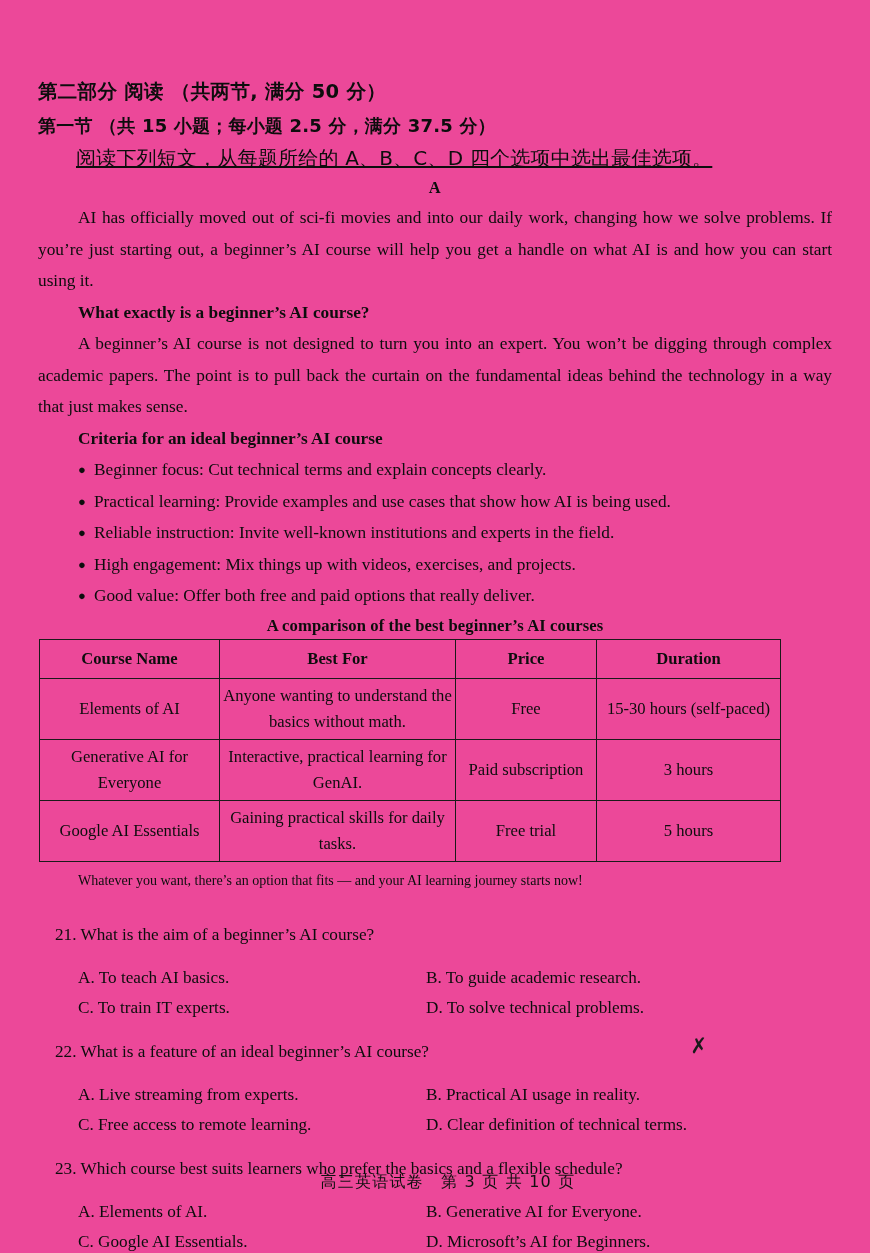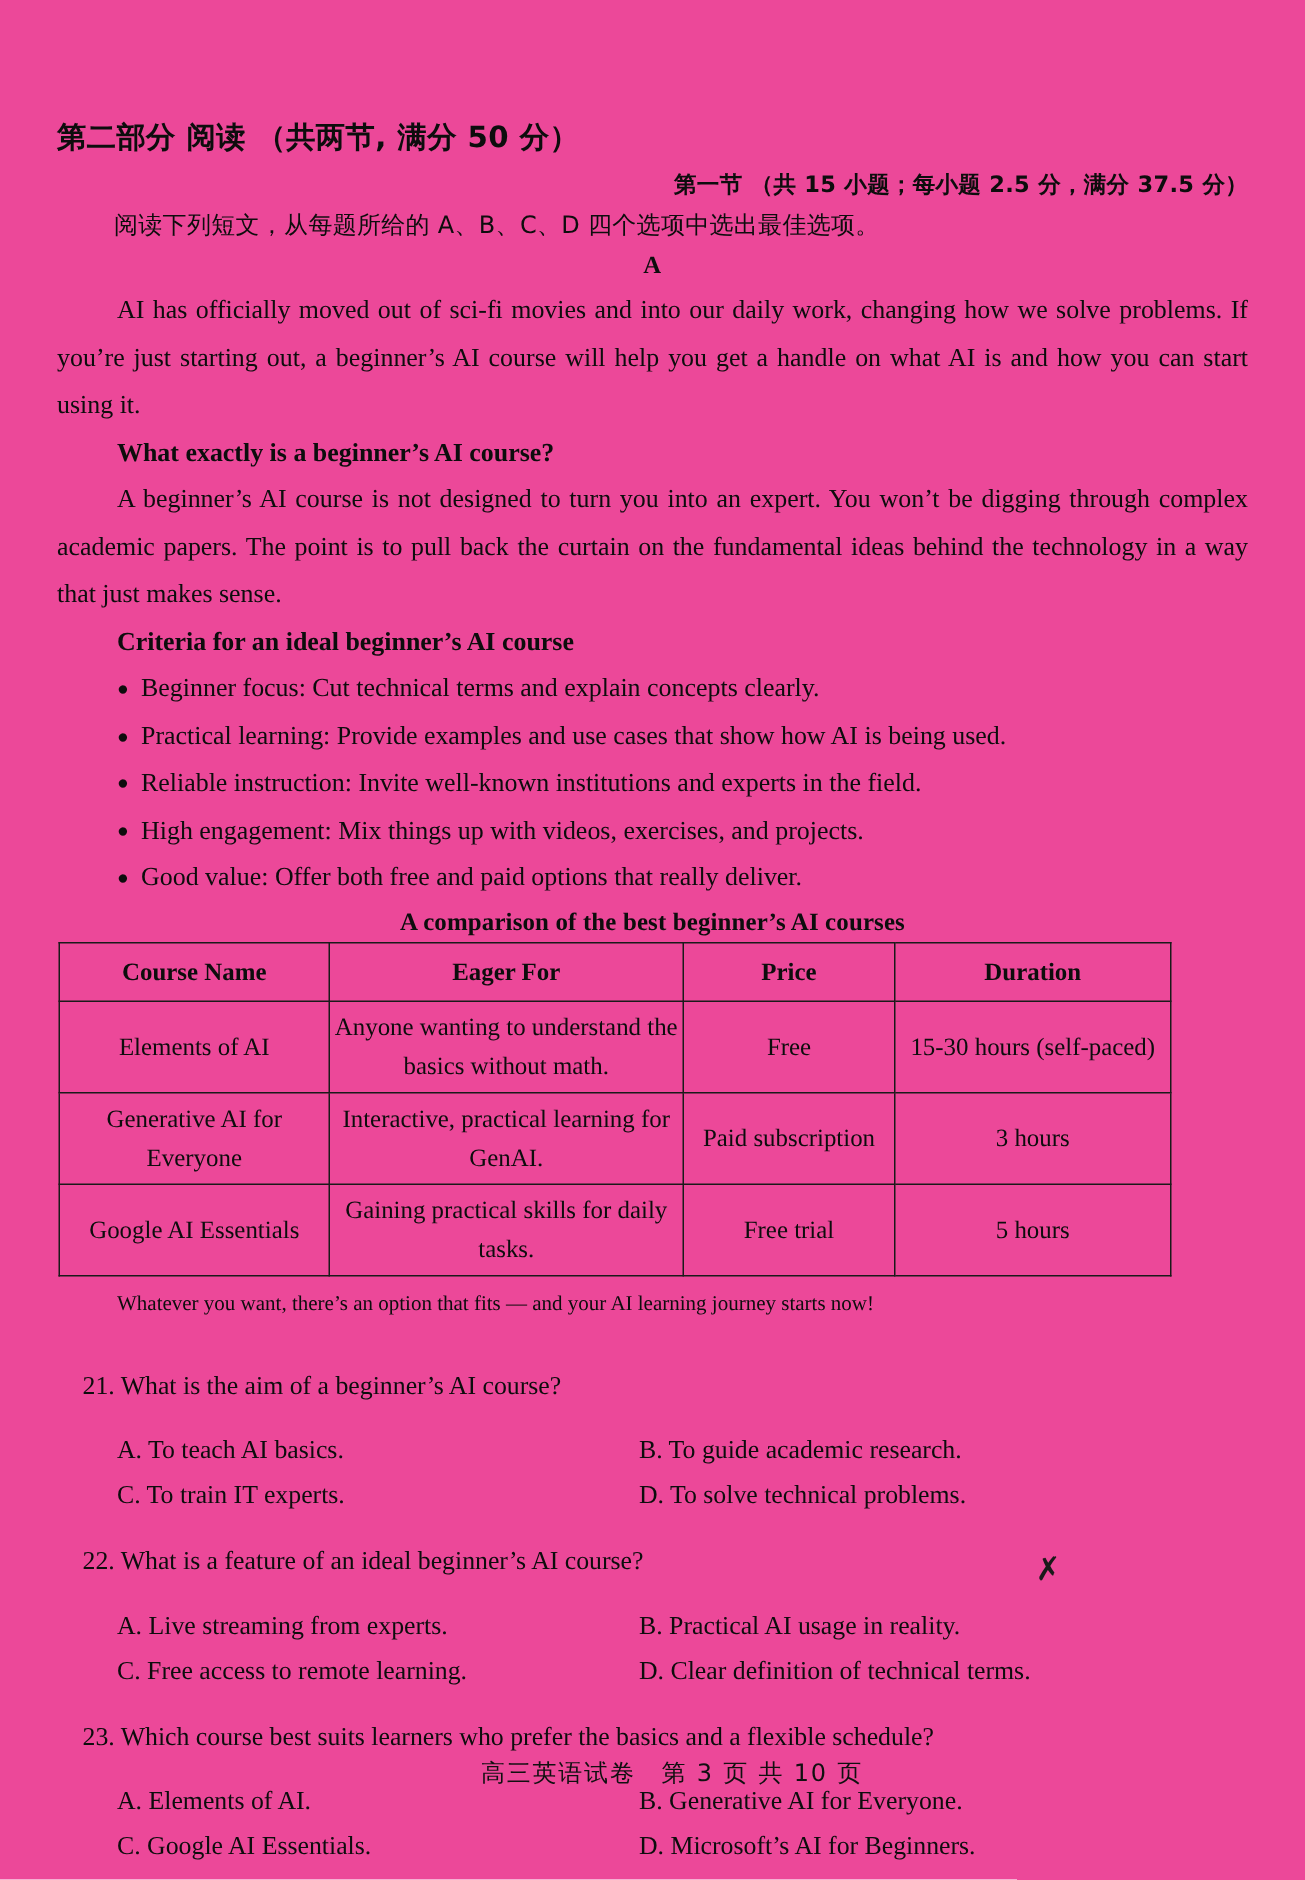--- a/index.html
+++ b/index.html
@@ -33,32 +33,32 @@
     font-family: "DejaVu Sans", "Liberation Sans", sans-serif;
     font-weight: bold;
     font-size: 19.5px;
     letter-spacing: 0.3px;
     margin: 0 0 9px 0;
     white-space: pre;
   }
   .cn-head2 {
     font-family: "DejaVu Sans", "Liberation Sans", sans-serif;
     font-weight: bold;
-    font-size: 15px;
+    font-size: 18px;
     letter-spacing: 0.2px;
     margin: 0 0 7px 0;
     white-space: pre;
-    text-align: right;
   }
   .cn-instr {
     font-family: "DejaVu Sans", "Liberation Sans", sans-serif;
-    font-size: 16px;
+    font-size: 20px;
     margin: 0 0 6px 0;
     text-indent: 38px;
     letter-spacing: 0.2px;
+    text-decoration: underline;
   }
 
   .section-letter {
     text-align: center;
     font-weight: bold;
     font-size: 16.5px;
     margin: 2px 0 4px 0;
     letter-spacing: 0.4px;
   }
 
@@ -218,21 +218,21 @@
     <table class="cmp">
       <colgroup>
           <col class="c1">
           <col class="c2">
           <col class="c3">
           <col class="c4">
         </colgroup>
       <thead>
         <tr>
           <th>Course Name</th>
-          <th>Eager For</th>
+          <th>Best For</th>
           <th>Price</th>
           <th>Duration</th>
         </tr>
       </thead>
       <tbody>
         <tr>
           <td>Elements of AI</td>
           <td>Anyone wanting to understand the basics without math.</td>
           <td>Free</td>
           <td>15-30 hours (self-paced)</td>

